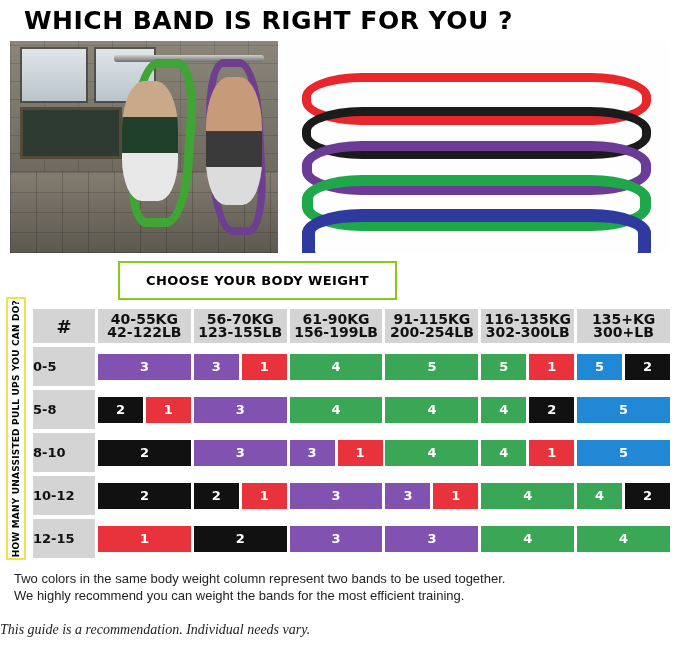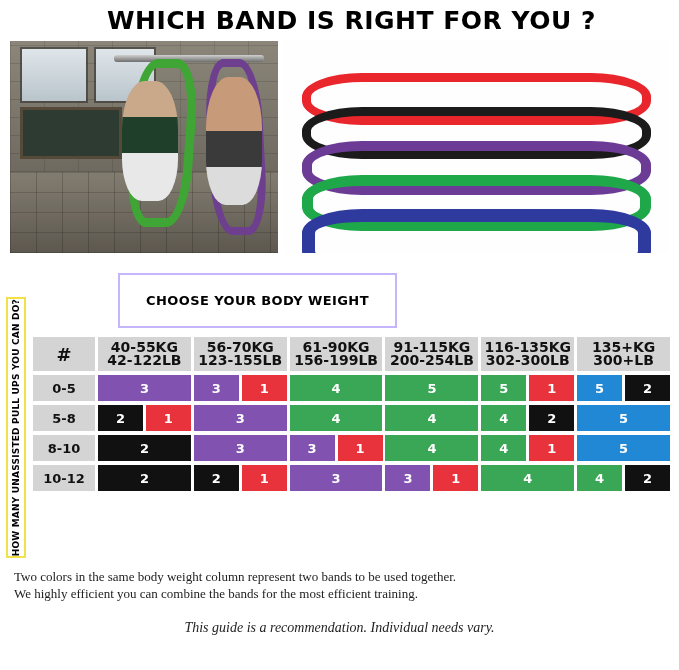--- a/index.html
+++ b/index.html
@@ -11,21 +11,20 @@
     width: 679px;
     height: 670px;
     font-family: "Liberation Sans", sans-serif;
     color: #000;
     overflow: hidden;
     position: relative;
   }
 
   
   .title {
-    text-align: center;
     font-family: "DejaVu Sans", sans-serif;
     font-weight: bold;
     font-size: 25px;
     letter-spacing: 0.5px;
     padding: 6px 0 6px 16px;
     color: #000;
     margin-left: 8px;
   }
 
   
@@ -131,27 +130,27 @@
     transform: rotate(180deg);
     font-size: 9px;
     font-weight: bold;
     font-family: "DejaVu Sans", sans-serif;
     letter-spacing: 0.2px;
     white-space: nowrap;
   }
   .table-main { flex: 1; }
 
   .choose-banner {
-    margin: 12px 0 5px 88px;
-    border: 2px solid #c4b5fd;
+    margin: 0 0 5px 88px;
+    border: 2px solid #84cc16;
     text-align: center;
     font-weight: bold;
     font-family: "DejaVu Sans", sans-serif;
     font-size: 13px;
-    padding: 18px 0;
+    padding: 10px 0;
     letter-spacing: 0.4px;
     width: 275px;
   }
 
   table {
     border-collapse: separate;
     border-spacing: 3px 4px;
     width: 100%;
     table-layout: fixed;
   }
@@ -164,25 +163,25 @@
     font-weight: bold;
     font-size: 14px;
     line-height: 13px;
     height: 34px;
     vertical-align: middle;
     color: #111;
   }
   .hdr.hash { font-size: 18px; }
   .rowlabel {
     background: #d4d4d4;
-    text-align: center;
+    text-align: left;
     font-family: "DejaVu Sans", sans-serif;
     font-weight: bold;
     font-size: 13px;
-    height: 26px;
+    height: 39px;
     vertical-align: middle;
     color: #111;
   }
   .cell { height: 26px; }
   .cellbox {
     display: flex;
     height: 26px;
     gap: 3px;
   }
   .chip {
@@ -197,27 +196,27 @@
   }
   .c-purple { background: #8152b0; }
   .c-green  { background: #3aa757; }
   .c-red    { background: #e8333c; }
   .c-blue   { background: #2188d6; }
   .c-black  { background: #111111; }
 
   
   .notes {
     padding: 8px 14px 0 14px;
-    font-family: Liberation Serif, serif;
+    font-family: Liberation Sans, sans-serif;
     font-size: 13px;
     line-height: 17px;
     color: #222;
   }
   .guide {
-    text-align: center;
+    text-align: left;
     font-family: "Liberation Serif", serif;
     font-style: italic;
     font-size: 14px;
     padding-top: 18px;
     color: #222;
   }
 </style>
 </head>
 <body>
 
@@ -419,22 +418,55 @@
                 <div class="chip c-green">4</div>
               </div>
             </td>
             <td class="cell">
               <div class="cellbox">
                 <div class="chip c-green">4</div>
                 <div class="chip c-black">2</div>
               </div>
             </td>
           </tr>
+          <tr>
+            <td class="rowlabel">12-15</td>
+            <td class="cell">
+              <div class="cellbox">
+                <div class="chip c-red">1</div>
+              </div>
+            </td>
+            <td class="cell">
+              <div class="cellbox">
+                <div class="chip c-black">2</div>
+              </div>
+            </td>
+            <td class="cell">
+              <div class="cellbox">
+                <div class="chip c-purple">3</div>
+              </div>
+            </td>
+            <td class="cell">
+              <div class="cellbox">
+                <div class="chip c-purple">3</div>
+              </div>
+            </td>
+            <td class="cell">
+              <div class="cellbox">
+                <div class="chip c-green">4</div>
+              </div>
+            </td>
+            <td class="cell">
+              <div class="cellbox">
+                <div class="chip c-green">4</div>
+              </div>
+            </td>
+          </tr>
         </tbody>
     </table>
   </div>
 </div>
 
 <div class="notes">
   <div>Two colors in the same body weight column represent two bands to be used together.</div>
-  <div>We highly efficient you can combine the bands for the most efficient training.</div>
+  <div>We highly recommend you can weight the bands for the most efficient training.</div>
 </div>
 <div class="guide">This guide is a recommendation. Individual needs vary.</div>
 
 </body></html>

